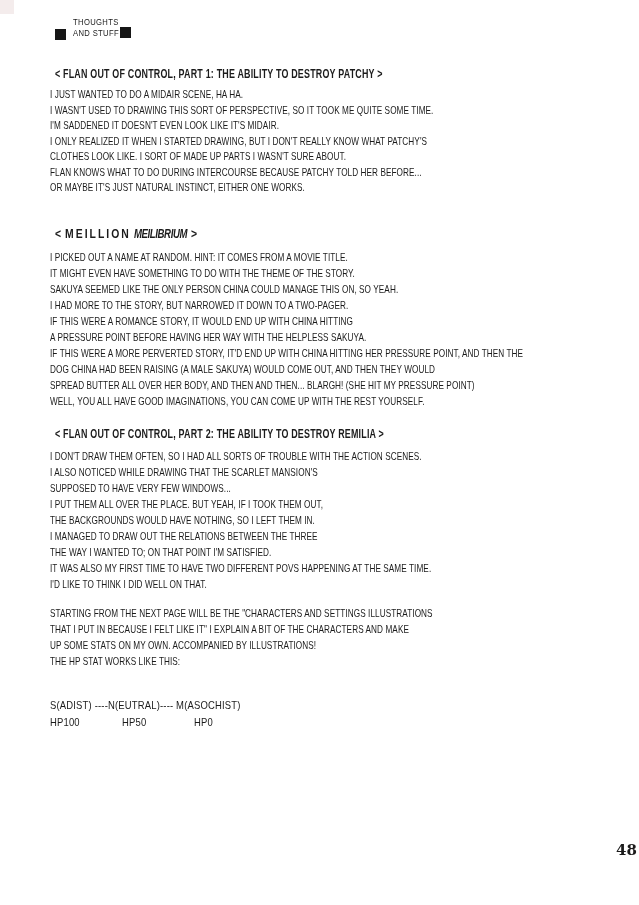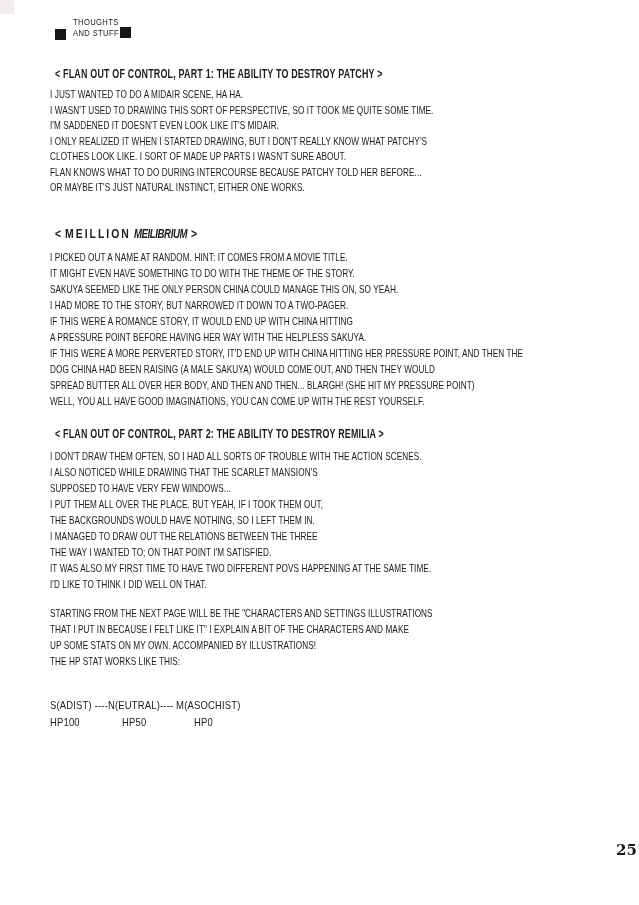--- a/index.html
+++ b/index.html
@@ -126,13 +126,13 @@
   <div class="line">THE HP STAT WORKS LIKE THIS:</div>
 </div>
 
 <div class="hp-block">
   <div class="line">S(ADIST) ----N(EUTRAL)---- M(ASOCHIST)</div>
   <div class="hp-row">
     <span class="hp-col">HP100</span><span class="hp-col">HP50</span><span class="hp-col">HP0</span>
   </div>
 </div>
 
-<div class="page-number">25</div>
+<div class="page-number">48</div>
 
 </body></html>

